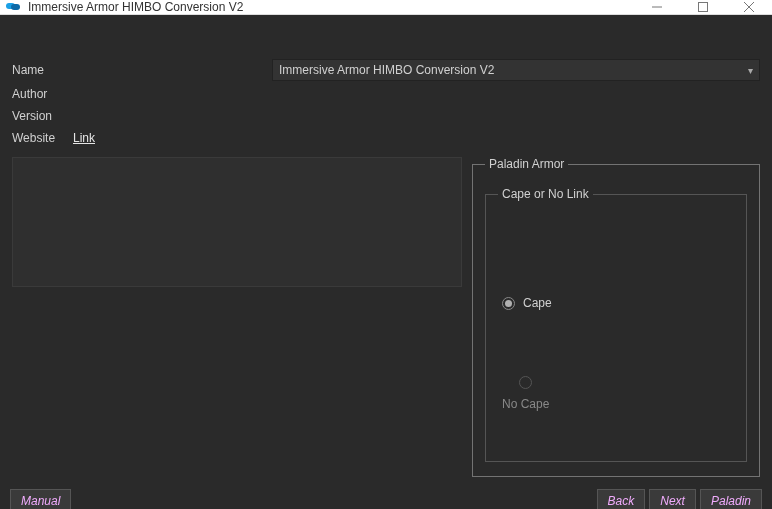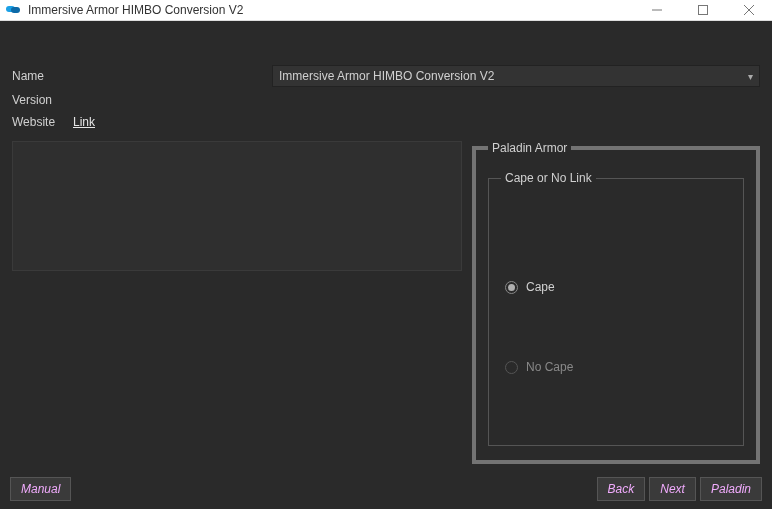--- a/index.html
+++ b/index.html
@@ -55,21 +55,21 @@
   .descbox {
     width: 450px; height: 130px;
     background: #2f2f2f;
     border: 1px solid #3a3a3a;
   }
   .rightpanel {
     flex:1;
     display:flex; flex-direction:column;
   }
   fieldset.group {
-    border: 4px solid #737373;
+    border: 1px solid #737373;
     padding: 12px 12px 14px 12px;
     color:#d0d0d0;
   }
   fieldset.group > legend {
     padding: 0 4px;
     font-size: 12px;
     color:#d0d0d0;
   }
   fieldset.inner {
     border: 1px solid #555;
@@ -140,41 +140,44 @@
   <div class="row">
     <div class="label">Name</div>
     <div style="width:205px"></div>
     <div class="dropdown">
       <span>Immersive Armor HIMBO Conversion V2</span>
       <span class="arrow">▾</span>
     </div>
   </div>
 
   <div class="row">
+    <div class="label">Author</div>
+  </div>
+  <div class="row">
     <div class="label">Version</div>
   </div>
   <div class="row">
     <div class="label">Website</div>
     <span class="link">Link</span>
   </div>
 
   <div class="midrow">
     <div>
       <div class="descbox"></div>
     </div>
     <div class="rightpanel">
       <fieldset class="group">
         <legend>Paladin Armor</legend>
         <fieldset class="inner">
           <legend>Cape or No Link</legend>
           <div class="radio-opt" style="top:95px;">
             <span class="radio sel"></span>
             <span>Cape</span>
           </div>
-          <div class="radio-opt" style="top:175px;">
+          <div class="radio-opt" style="top:175px;flex-direction:column;">
             <span class="radio dim"></span>
             <span style="color:#888">No Cape</span>
           </div>
         </fieldset>
       </fieldset>
     </div>
   </div>
 
 </div>
 

